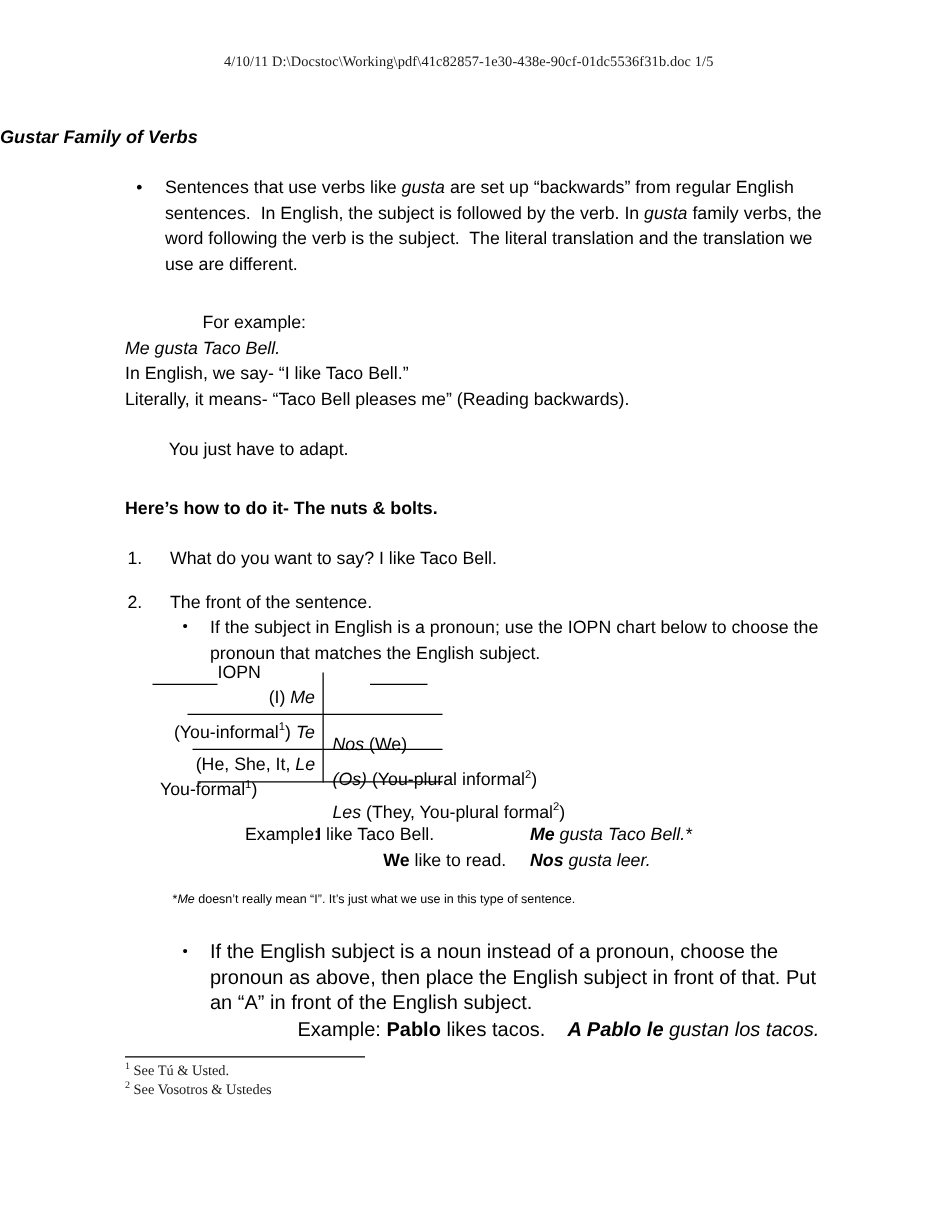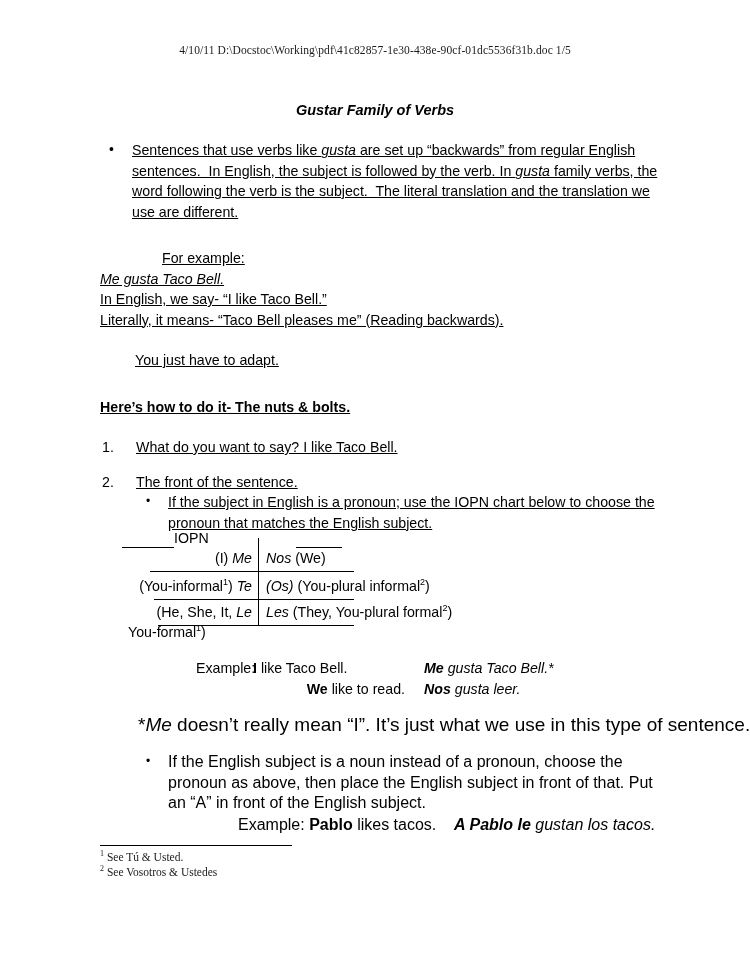--- a/index.html
+++ b/index.html
@@ -34,35 +34,34 @@
     letter-spacing: 0.1px;
     color: #1a1a1a;
   }
 
   
   .doc-title {
     position: absolute;
     top: 102px;
     left: 0;
     width: 750px;
-    text-align: center;
+    text-align: left;
     font-weight: bold;
     font-style: italic;
     font-size: 14.5px;
   }
 
   
   .body-block {
     position: absolute;
     top: 140px;
     left: 100px;
     width: 560px;
     font-size: 14.2px;
     line-height: 20.5px;
-    text-decoration: underline;
   }
 
   ul.b-list {
     list-style: none;
     margin: 0;
     padding: 0;
   }
   ul.b-list > li {
     position: relative;
     padding-left: 32px;
@@ -165,21 +164,21 @@
   .iopn-label {
     position: absolute;
     top: 2px;
     left: 74px;
   }
   .cell {
     position: absolute;
     white-space: nowrap;
   }
   .cell.left  { text-align: right; }
-  .cell.right { text-align: left; }
+  .cell.right { text-align: left; margin-top: 38px; }
 
   .c-r1-l { top: 22px; left: 0px;   width: 152px; }
   .c-r1-r { top: 22px; left: 166px; }
   .c-r2-l { top: 50px; left: 0px;   width: 152px; }
   .c-r2-r { top: 50px; left: 166px; }
   .c-r3-l { top: 76px; left: 0px;   width: 152px; }
   .c-r3-r { top: 76px; left: 166px; }
   .c-r3-l2 { top: 96px; left: 0px;  width: 152px; text-align: left; padding-left: 28px; box-sizing: border-box;}
 
   sup {
@@ -223,21 +222,21 @@
     left: 324px;
     top: 0;
     white-space: nowrap;
   }
 
   .star-note {
     position: absolute;
     top: 714px;
     left: 138px;
     width: 520px;
-    font-size: 19px;
+    font-size: 10px;
     white-space: nowrap;
   }
 
   .last-block {
     position: absolute;
     top: 752px;
     left: 100px;
     width: 560px;
     font-size: 16px;
     line-height: 20.5px;

